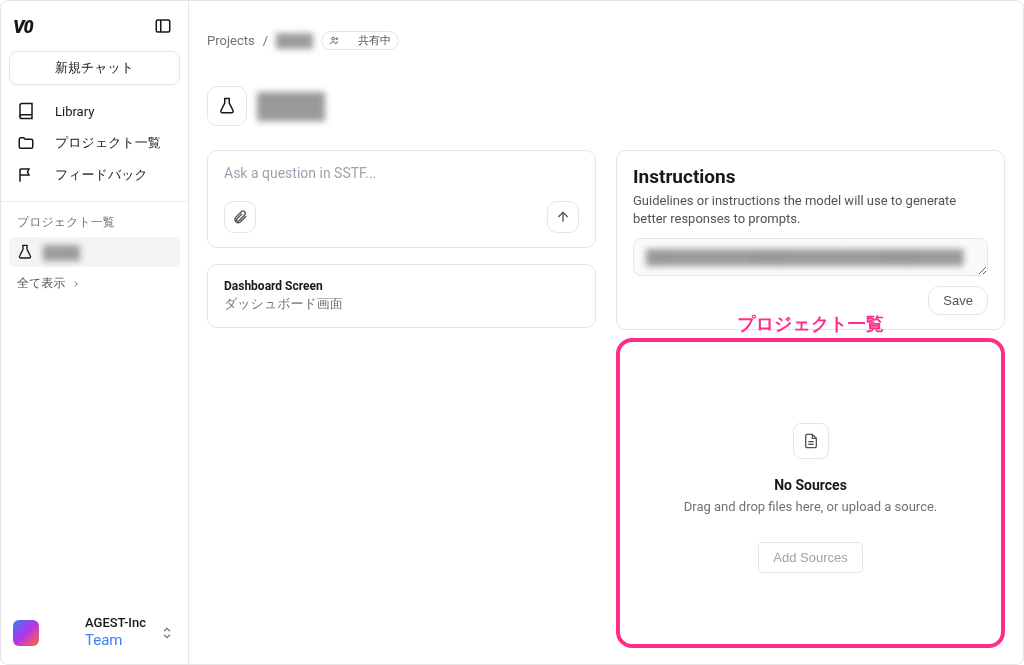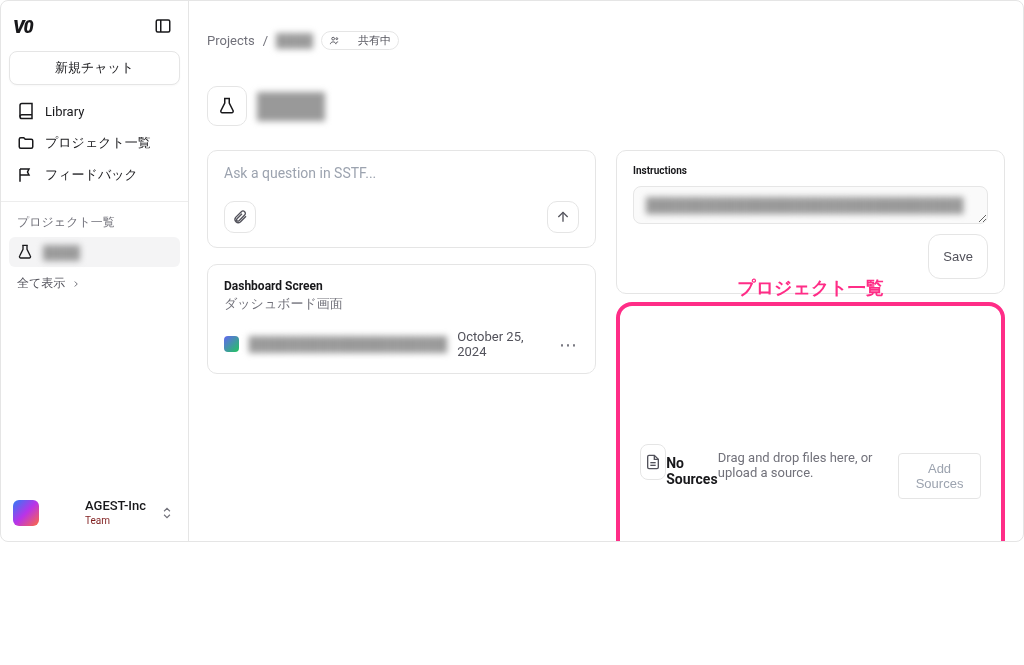--- a/index.html
+++ b/index.html
@@ -1,37 +1,37 @@
 <!DOCTYPE html>
 <html><head>
   <meta charset="utf-8">
   <style>
     * { margin: 0; padding: 0; box-sizing: border-box; }
     body { font-family: -apple-system, BlinkMacSystemFont, "Segoe UI", Roboto, sans-serif; font-size: 14px; color: #18181b; background: #fff; }
-    .app { display: flex; width: 1024px; height: 542px; border: 1px solid #e5e5e5; border-radius: 8px; overflow: hidden; background: #fff; }
+    .app { display: flex; width: 1024px; height: 665px; border: 1px solid #e5e5e5; border-radius: 8px; overflow: hidden; background: #fff; }
     
     .sidebar { width: 188px; border-right: 1px solid #e5e5e5; display: flex; flex-direction: column; }
     .sidebar-top { display: flex; align-items: center; justify-content: space-between; padding: 12px 12px 8px; }
     .logo { font-weight: 900; font-size: 18px; font-style: italic; letter-spacing: -1px; }
     .collapse-btn { width: 26px; height: 26px; display: flex; align-items: center; justify-content: center; border-radius: 6px; cursor: pointer; }
     .new-chat { margin: 4px 8px 10px; padding: 7px 10px; border: 1px solid #e5e5e5; border-radius: 8px; background: #fff; text-align: center; font-size: 13px; cursor: pointer; box-shadow: 0 1px 2px rgba(0,0,0,0.03); }
     .nav-list { padding: 0 8px; }
-    .nav-item { display: flex; align-items: center; gap: 10px; padding: 7px 8px; border-radius: 6px; cursor: pointer; font-size: 13px; }
+    .nav-item { display: flex; align-items: center; gap: 20px; padding: 7px 8px; border-radius: 6px; cursor: pointer; font-size: 13px; }
     .nav-item svg, .nav-item .ico { width: 18px; height: 18px; flex-shrink: 0; }
     .section-label { font-size: 12px; color: #71717a; padding: 12px 16px 6px; border-top: 1px solid #ededed; margin-top: 10px; }
     .proj-list { padding: 0 8px; }
     .proj-item { display: flex; align-items: center; gap: 10px; padding: 7px 8px; border-radius: 6px; font-size: 13px; cursor: pointer; }
     .proj-item.active { background: #f4f4f5; }
     .blurred { filter: blur(3px); color: #999; }
     .show-all { display: flex; align-items: center; gap: 6px; font-size: 12px; color: #52525b; padding: 8px 16px; cursor: pointer; }
     .sidebar-footer { margin-top: auto; padding: 10px 12px 14px; display: flex; align-items: center; gap: 10px; }
     .team-avatar { width: 26px; height: 26px; border-radius: 6px; background: linear-gradient(135deg, #2e7cf6 0%, #b933e8 50%, #ff6a3d 100%); }
     .team-info { display: flex; flex-direction: column; line-height: 1.25; flex: 1; margin-left: 36px; }
     .team-name { font-size: 13px; font-weight: 500; }
-    .team-role { font-size: 10px; color: #7f1d1d; }
+    .team-role { font-size: 15px; color: #3b82f6; }
     .selector-btn { width: 18px; height: 18px; display: flex; align-items: center; justify-content: center; color: #71717a; cursor: pointer; }
     
     .main { flex: 1; display: flex; flex-direction: column; overflow: auto; }
     .crumbs { display: flex; align-items: center; gap: 8px; padding: 30px 18px; font-size: 13px; color: #71717a; }
     .share-badge { display: flex; align-items: center; gap: 18px; padding: 1px 7px; border: 1px solid #e5e5e5; border-radius: 10px; font-size: 11px; color: #52525b; }
     .project-header { display: flex; align-items: center; gap: 10px; padding: 6px 18px 24px; }
     .proj-icon-box { width: 40px; height: 40px; border: 1px solid #e5e5e5; border-radius: 10px; display: flex; align-items: center; justify-content: center; }
     .proj-title { font-size: 24px; font-weight: 600; }
     .content-grid { display: grid; grid-template-columns: 1fr 1fr; gap: 20px; padding: 0 18px 18px; }
     .card { border: 1px solid #e5e5e5; border-radius: 10px; background: #fff; }
@@ -40,28 +40,28 @@
     .ask-actions { display: flex; align-items: center; justify-content: space-between; margin-top: 12px; }
     .round-btn { width: 32px; height: 32px; border: 1px solid #e5e5e5; border-radius: 10px; display: flex; align-items: center; justify-content: center; cursor: pointer; color: #52525b; background:#fff; }
     .dash-card { padding: 14px 16px; }
     .dash-title { font-weight: 700; font-size: 12px; }
     .dash-sub { color: #71717a; font-size: 13px; margin-top: 2px; }
     .dash-row { display: flex; align-items: center; gap: 10px; margin-top: 16px; }
     .chip { width: 16px; height: 16px; border-radius: 4px; background: linear-gradient(135deg, #6366f1, #22c55e); }
     .dash-date { color: #52525b; font-size: 13px; }
     .dots { margin-left: auto; color: #71717a; cursor: pointer; font-size: 18px; letter-spacing: 2px; }
     .instr-card { padding: 14px 16px; }
-    .instr-card h3 { font-size: 10px; font-weight: 700; }
+    .instr-card h3 { font-size: 19px; font-weight: 700; }
     .instr-desc { font-size: 13px; color: #52525b; margin-top: 4px; line-height: 1.4; }
     .instr-input { margin-top: 10px; border: 1px solid #e6e6e6; border-radius: 8px; background: #fafafa; padding: 10px 12px; min-height: 36px; position: relative; resize: vertical; overflow: auto; }
     .save-row { display: flex; justify-content: flex-end; margin-top: 10px; }
-    .save-btn { padding: 14px 14px; border: 1px solid #e5e5e5; border-radius: 12px; background: #fff; font-size: 13px; color: #52525b; cursor: pointer; }
+    .save-btn { padding: 6px 14px; border: 1px solid #e5e5e5; border-radius: 12px; background: #fff; font-size: 13px; color: #52525b; cursor: pointer; }
     .annotation { position: relative; margin-bottom: -2px; }
     .annotation-text { position: absolute; top: -18px; left: 50%; transform: translateX(-50%); font-size: 18px; font-weight: 800; color: #ff2d87; text-shadow: 0 0 3px rgba(255,255,255,0.8); white-space: nowrap; }
-    .sources-card { border: 4px solid #ff2d87; border-radius: 16px; padding: 80px 20px 70px; display: flex; flex-direction: row; align-items: center; justify-content: center; min-height: 310px; margin-top: 10px; }
+    .sources-card { border: 4px solid #ff2d87; border-radius: 16px; padding: 80px 20px 70px; display: flex; flex-direction: column; align-items: center; justify-content: center; min-height: 310px; margin-top: 10px; }
     .file-ico { width: 36px; height: 36px; border: 1px solid #e5e5e5; border-radius: 8px; display: flex; align-items: center; justify-content: center; color: #52525b; }
     .nosrc { font-weight: 700; margin-top: 18px; }
     .nosrc-desc { font-size: 13px; color: #71717a; margin-top: 6px; }
     .add-src-btn { margin-top: 28px; padding: 7px 14px; border: 1px solid #e5e5e5; border-radius: 4px; font-size: 13px; color: #9ca3af; background: #fff; cursor: pointer; }
     .right-col { display: flex; flex-direction: column; }
     .left-col { display: flex; flex-direction: column; gap: 16px; }
   </style>
 </head>
 <body>
 
@@ -170,32 +170,27 @@
               <svg width="16" height="16" viewBox="0 0 24 24" fill="none" stroke="currentColor" stroke-width="2">
                   <path d="M12 19V5"></path>
                   <path d="M5 12l7-7 7 7"></path>
                 </svg>
             </div>
           </div>
         </div>
         <div class="card dash-card">
           <div class="dash-title">Dashboard Screen</div>
           <div class="dash-sub">ダッシュボード画面</div>
-          <div class="dash-row">
-            <div class="chip"></div>
-            <span class="blurred">████████████████████</span>
-            <span class="dash-date">October 25, 2024</span>
-            <span class="dots">⋯</span>
-          </div>
         </div>
       </div>
 
       <div class="right-col">
         <div class="card instr-card">
           <h3>Instructions</h3>
+          <div class="instr-desc">Guidelines or instructions the model will use to generate better responses to prompts.</div>
           <div class="instr-input">
             <span class="blurred">████████████████████████████████</span>
           </div>
           <div class="save-row">
             <button class="save-btn">Save</button>
           </div>
         </div>
 
         <div class="annotation">
           <div class="annotation-text">プロジェクト一覧</div>

